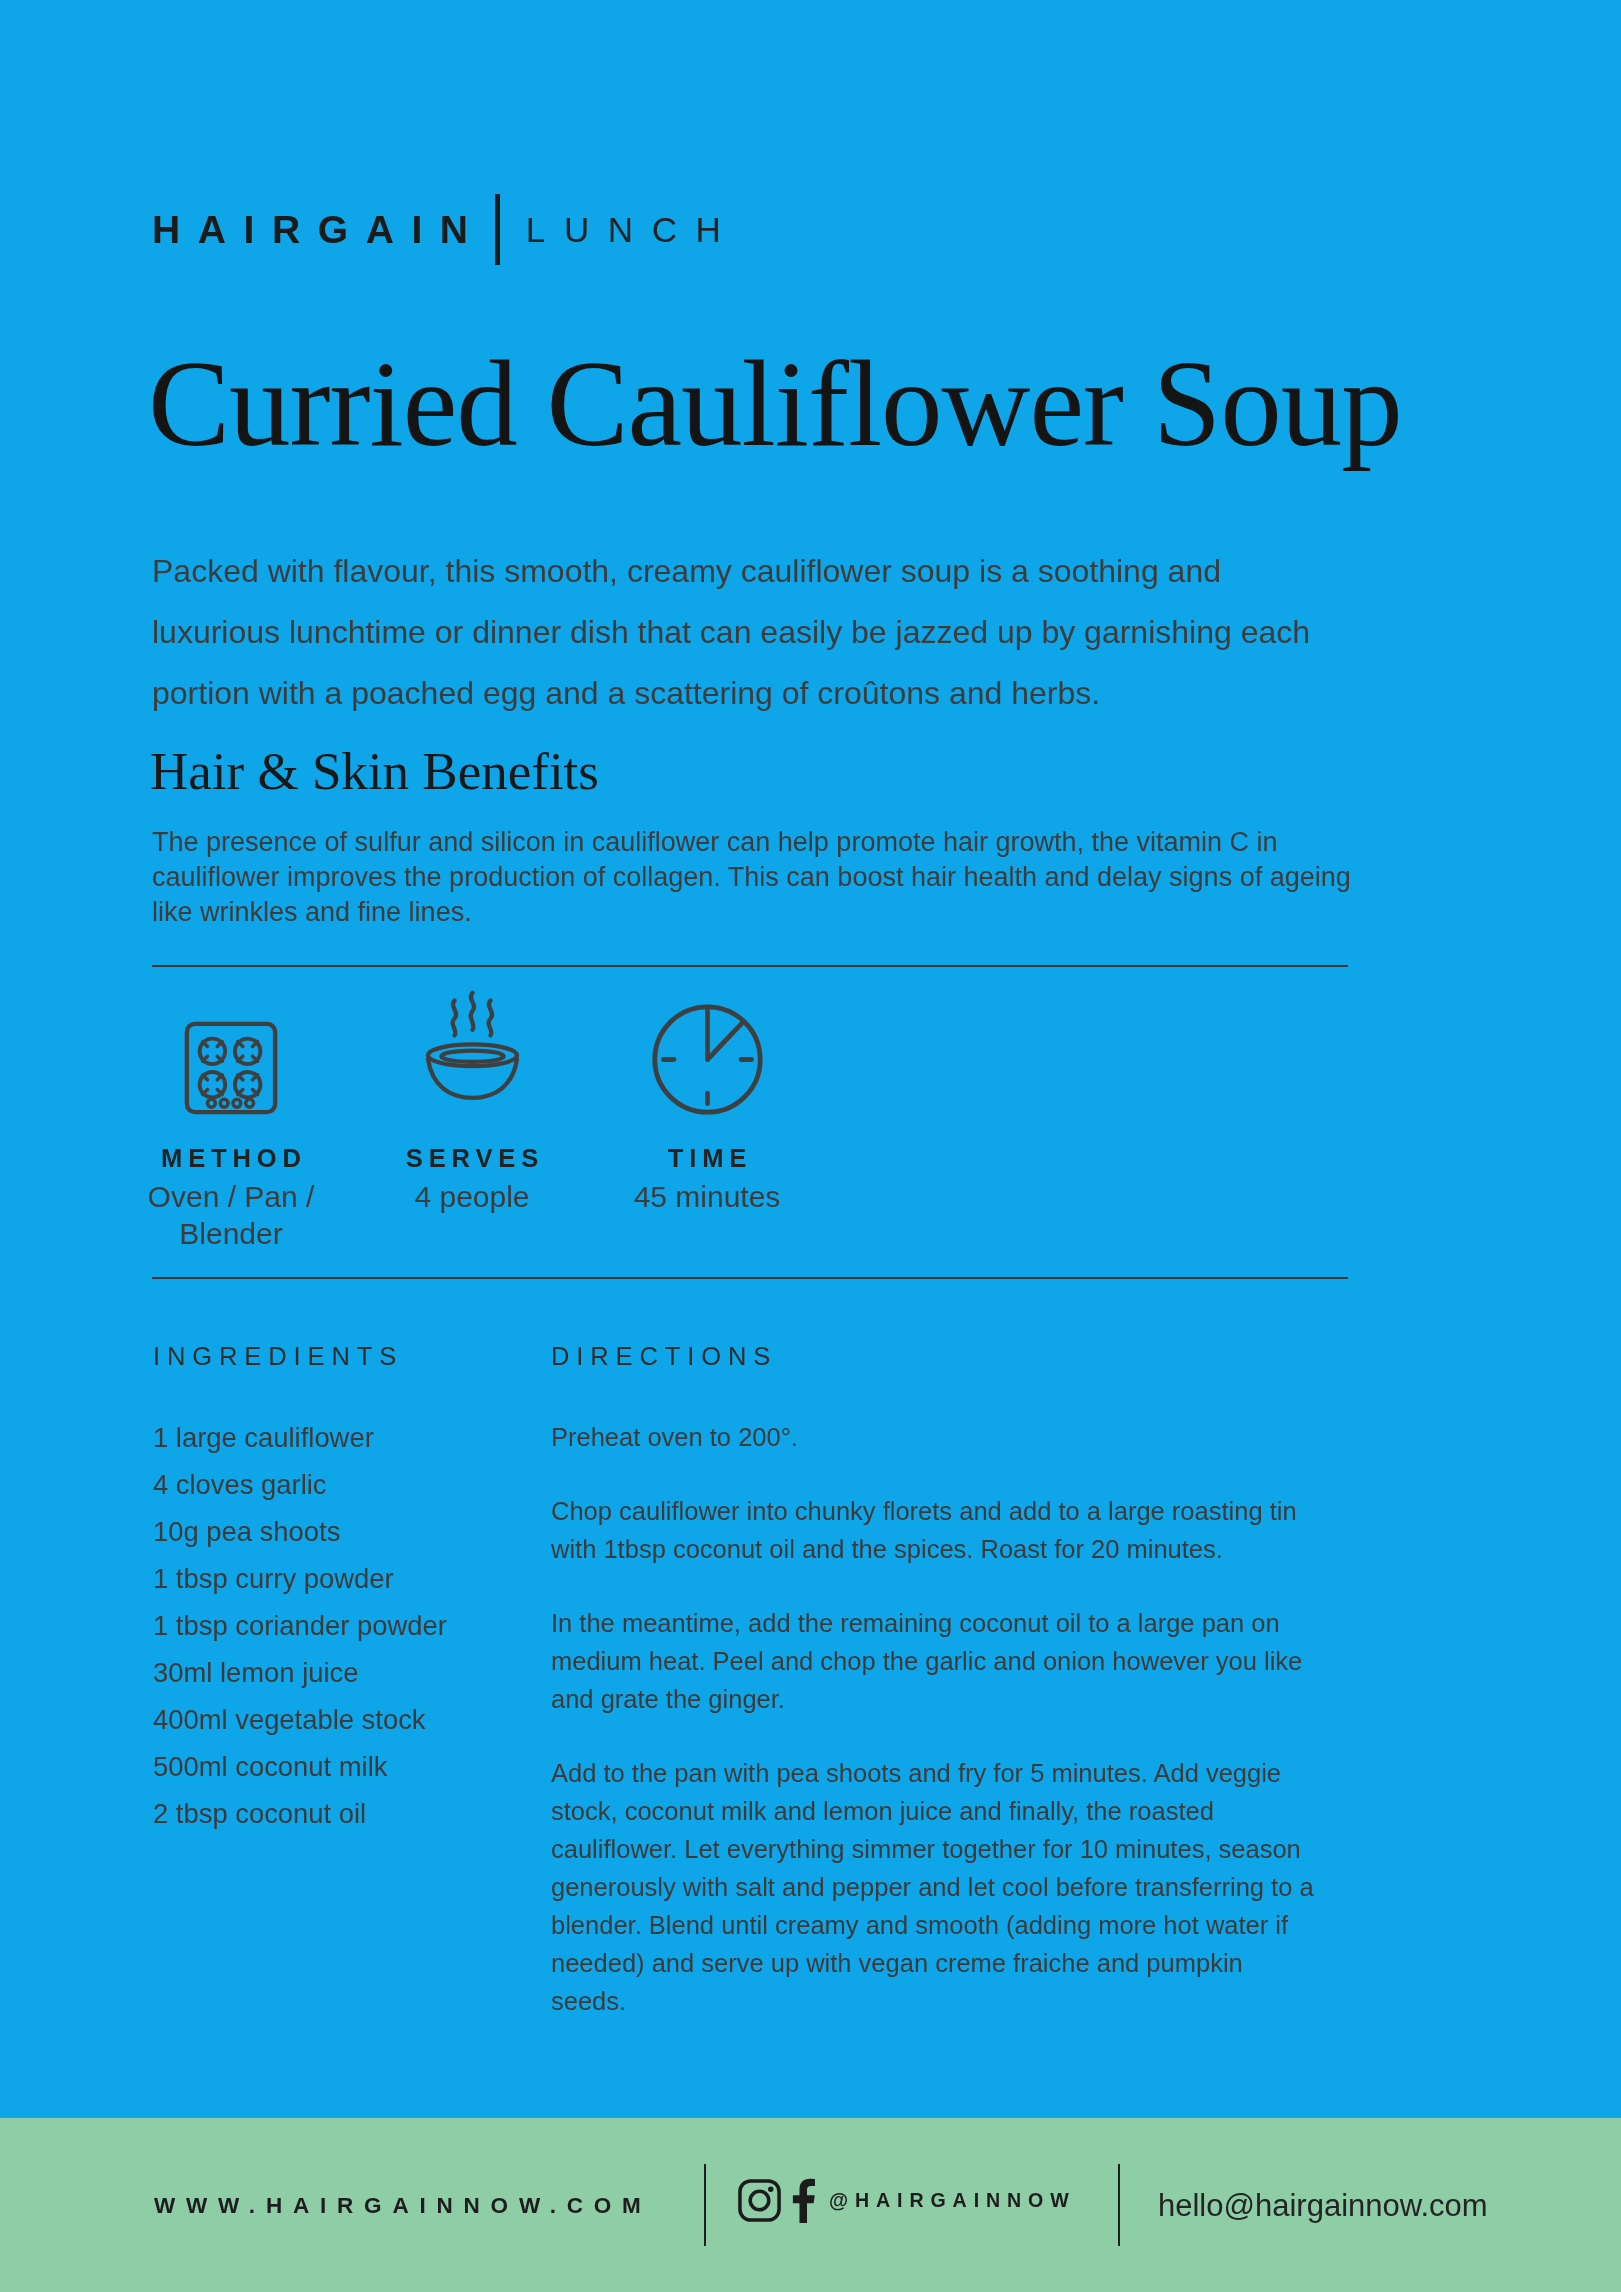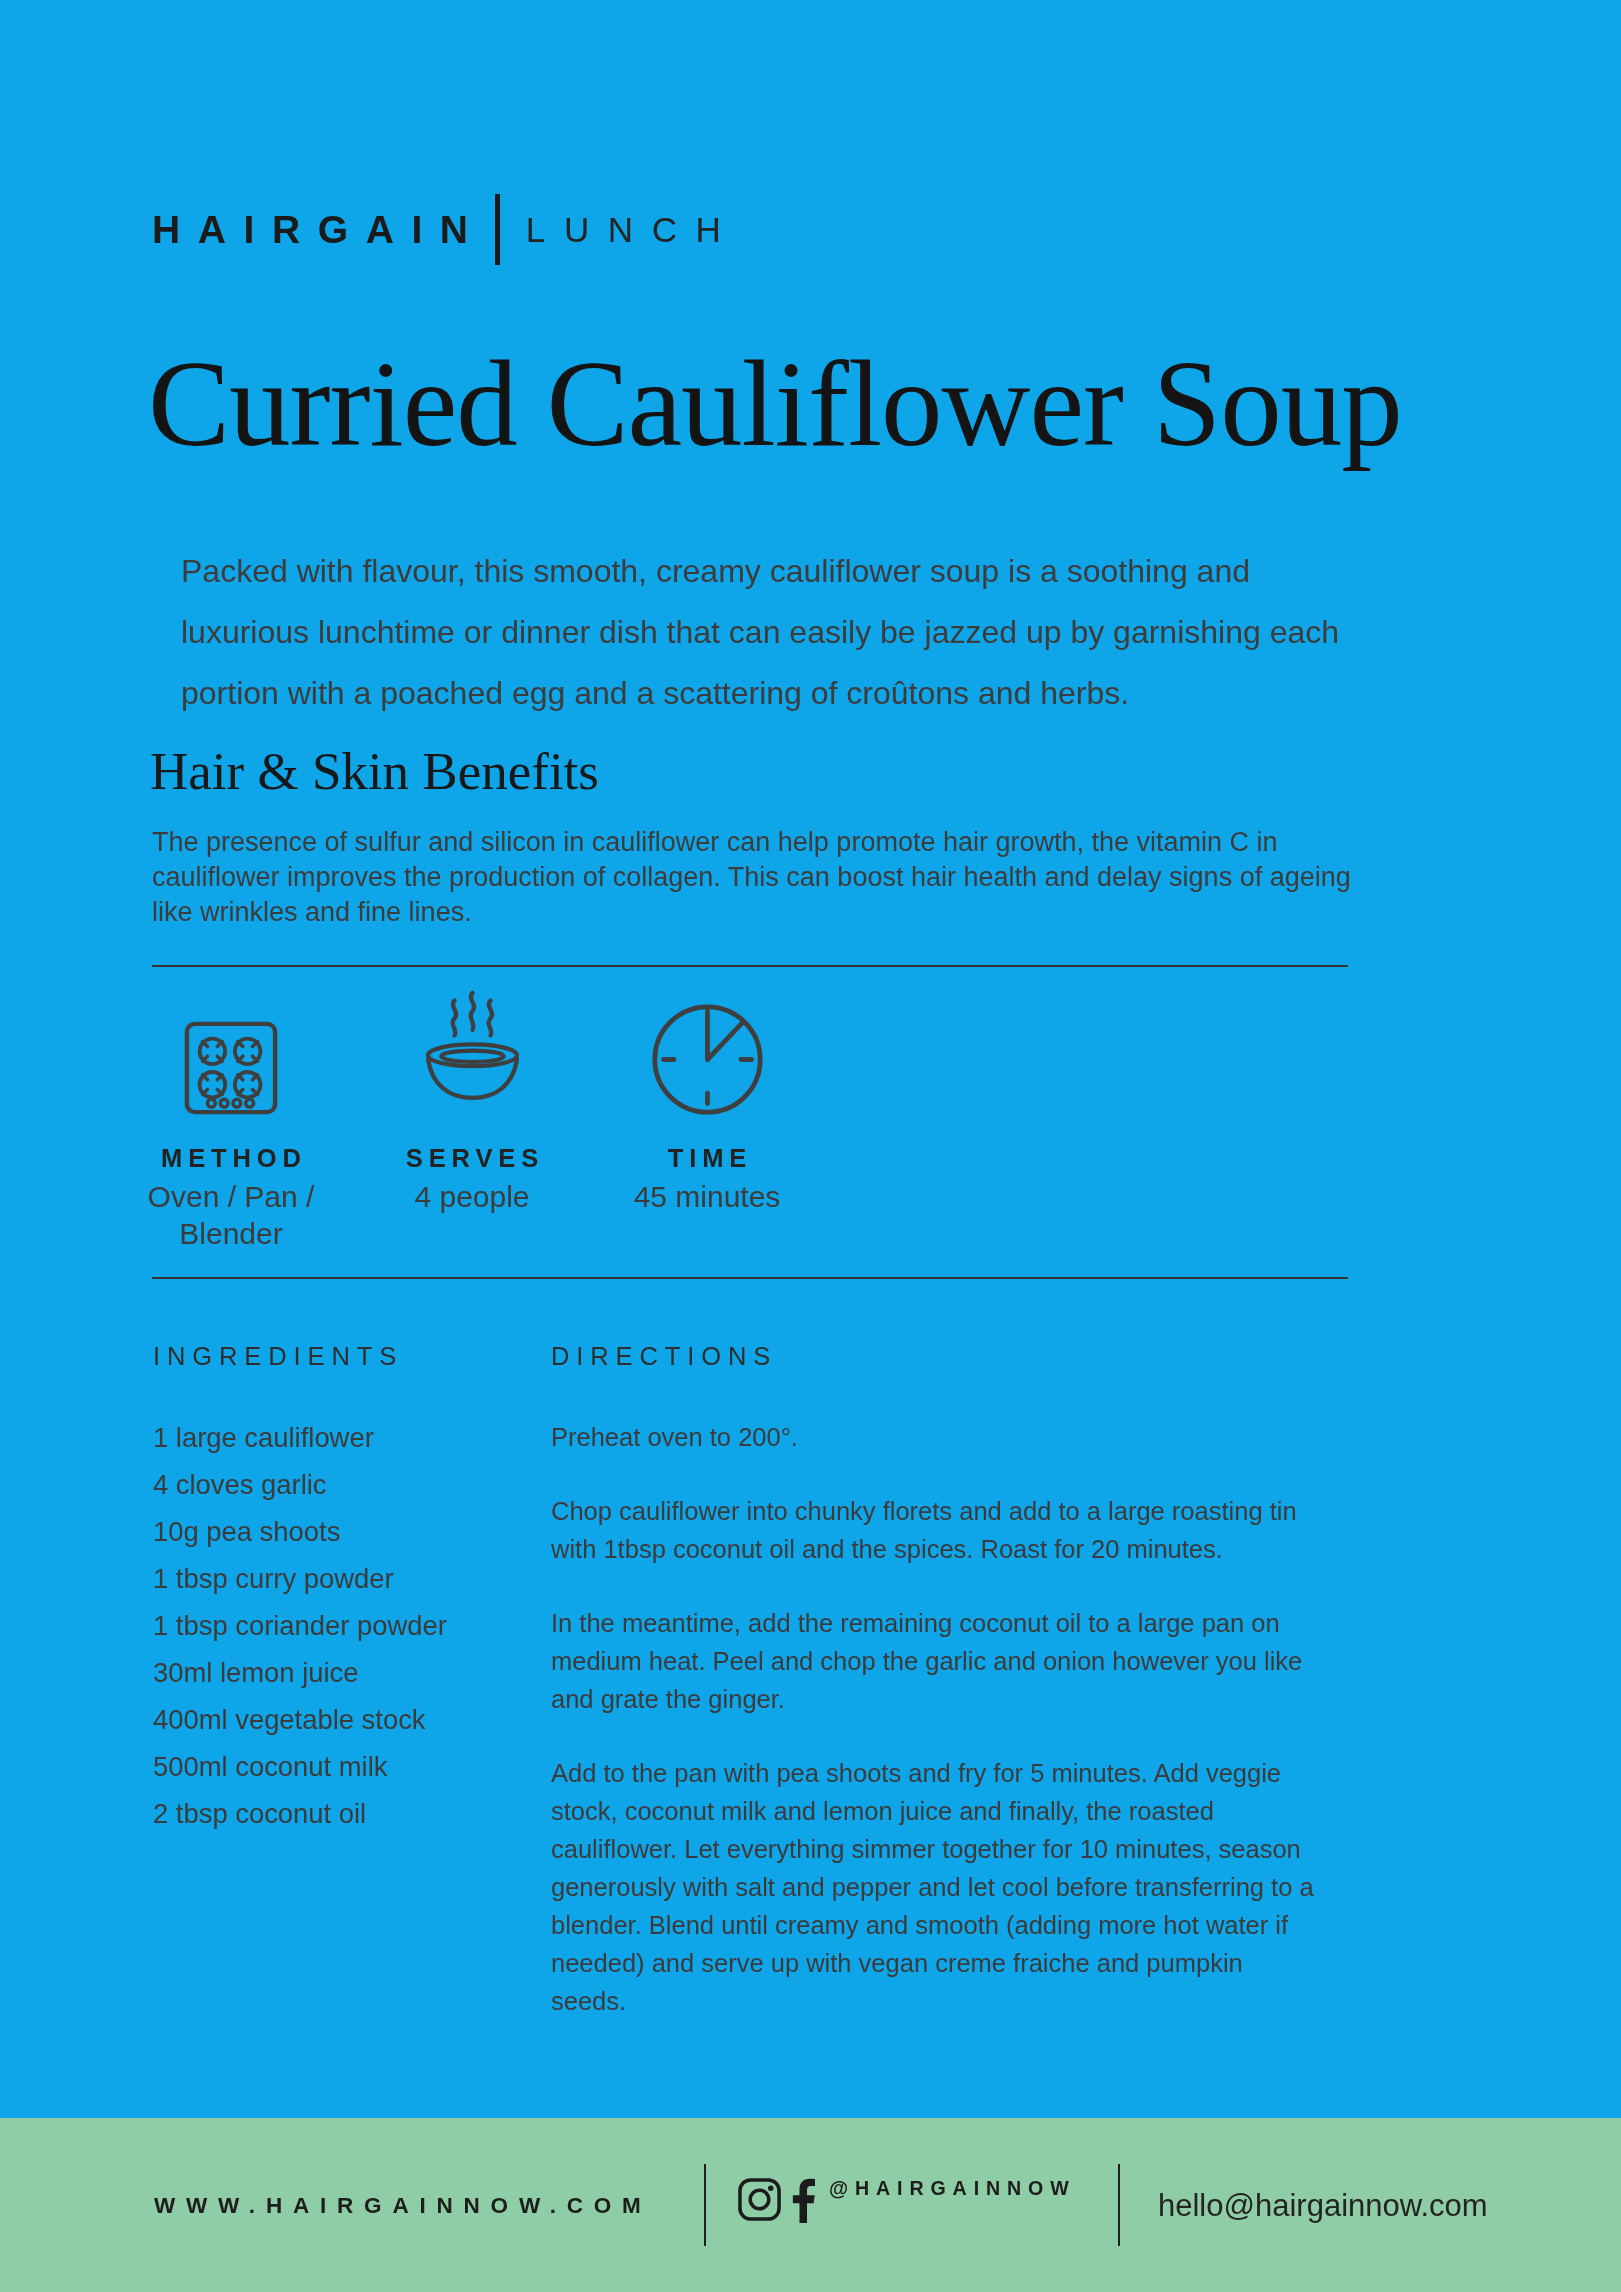--- a/index.html
+++ b/index.html
@@ -29,21 +29,21 @@
   .title {
     position:absolute; left:148px; top:342px; width:1333px;
     font-family:"Liberation Serif", serif;
     font-size:123px; line-height:1; font-weight:400;
     color:#141414; letter-spacing:-1px; white-space:nowrap;
   }
 
   
   .intro {
     position:absolute; left:152px; top:541px; width:1166px;
-    font-size:32px; line-height:61px; color:#3c3c3c; font-weight:400;margin-left:29px;
+    font-size:32px; line-height:61px; color:#3c3c3c; font-weight:400;
   }
 
   
   .benefits-heading {
     position:absolute; left:150px; top:745px;
     font-family:"Liberation Serif", serif;
     font-size:53px; line-height:1; color:#181818; font-weight:400;
   }
   .benefits-body {
     position:absolute; left:152px; top:825px; width:1215px;
@@ -88,21 +88,21 @@
   
   .footer { position:absolute; left:0; top:2118px; width:1621px; height:174px; }
   .footer-website {
     position:absolute; left:154px; top:75px;
     font-size:22.5px; font-weight:700; letter-spacing:10.8px; color:#1d1d1d;
     white-space:nowrap; cursor:pointer;
   }
   .footer-vbar { position:absolute; top:46px; width:2px; height:82px; background:#1f1f1f; }
   .footer-vbar1 { left:704px; }
   .footer-vbar2 { left:1118px; }
-  .footer-social { position:absolute; left:737px; top:59px; display:flex; align-items:flex-start; cursor:pointer; }
+  .footer-social { position:absolute; left:737px; top:59px; display:flex; align-items:center; cursor:pointer; }
   .footer-handle {
     font-size:19.6px; font-weight:700; letter-spacing:6.9px; color:#1d1d1d;
     margin-left:13.7px; white-space:nowrap;
   }
   .footer-email {
     position:absolute; left:1158px; top:70px;
     font-size:31px; font-weight:400; color:#242424; cursor:pointer;
   }
 </style>
 </head>

